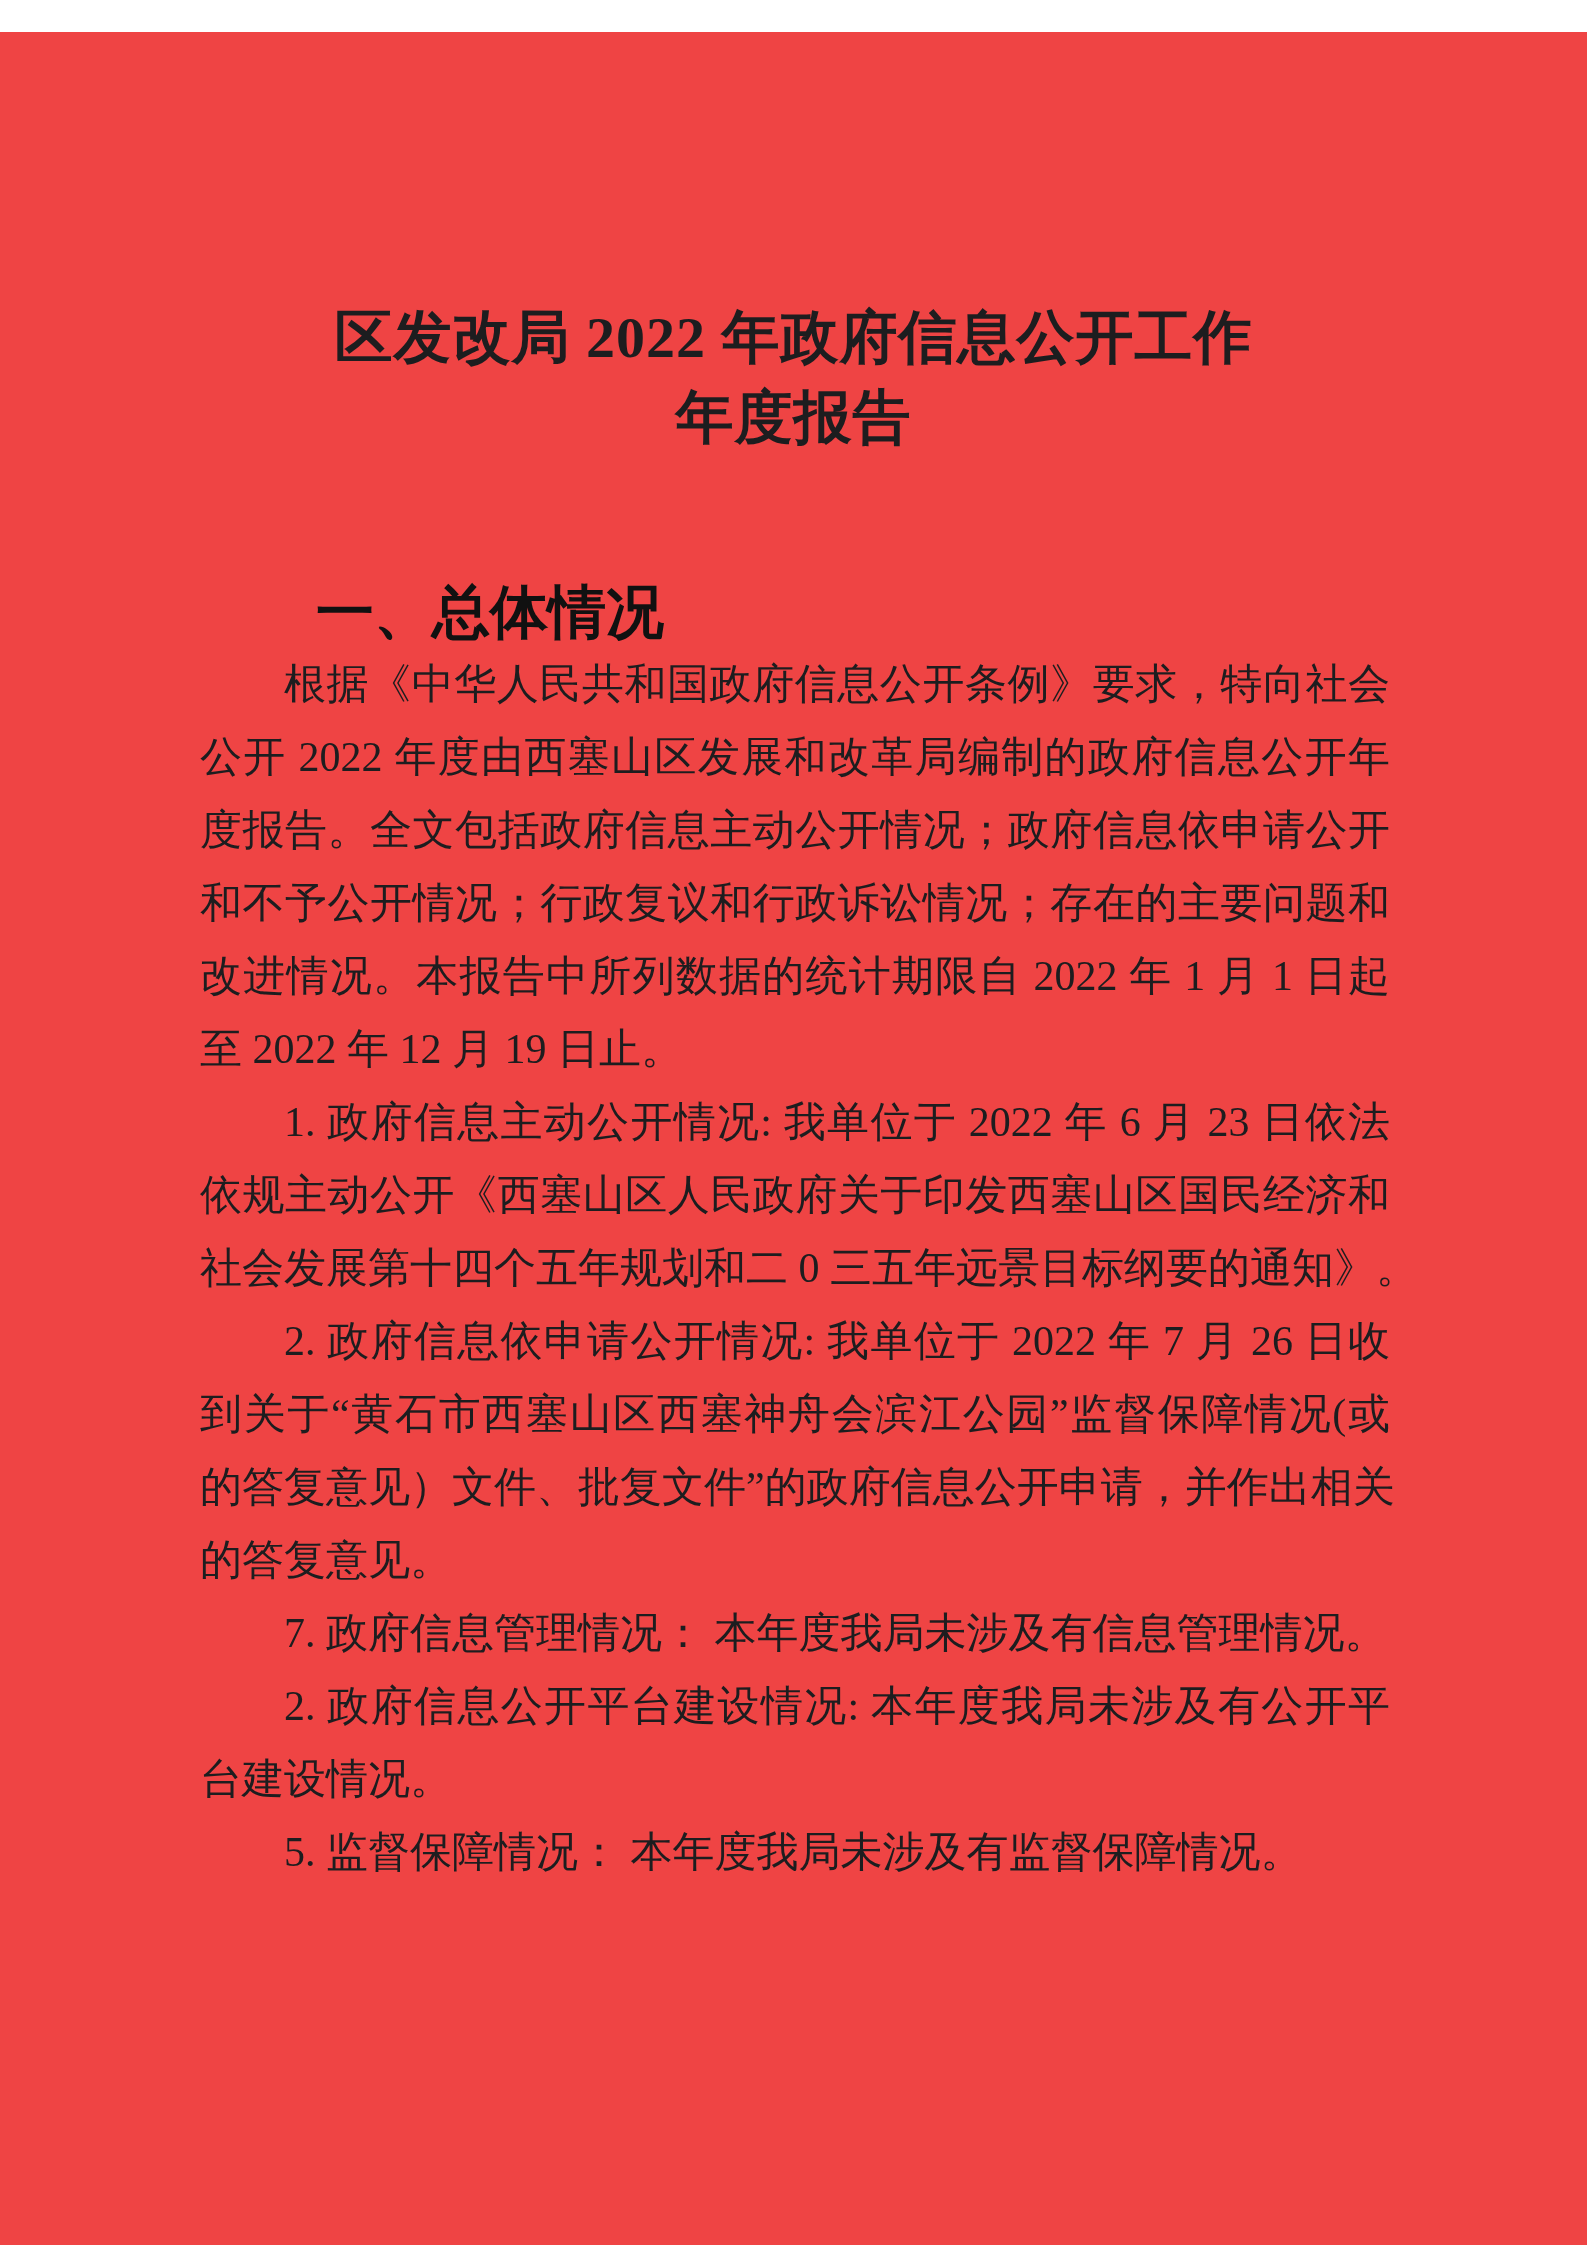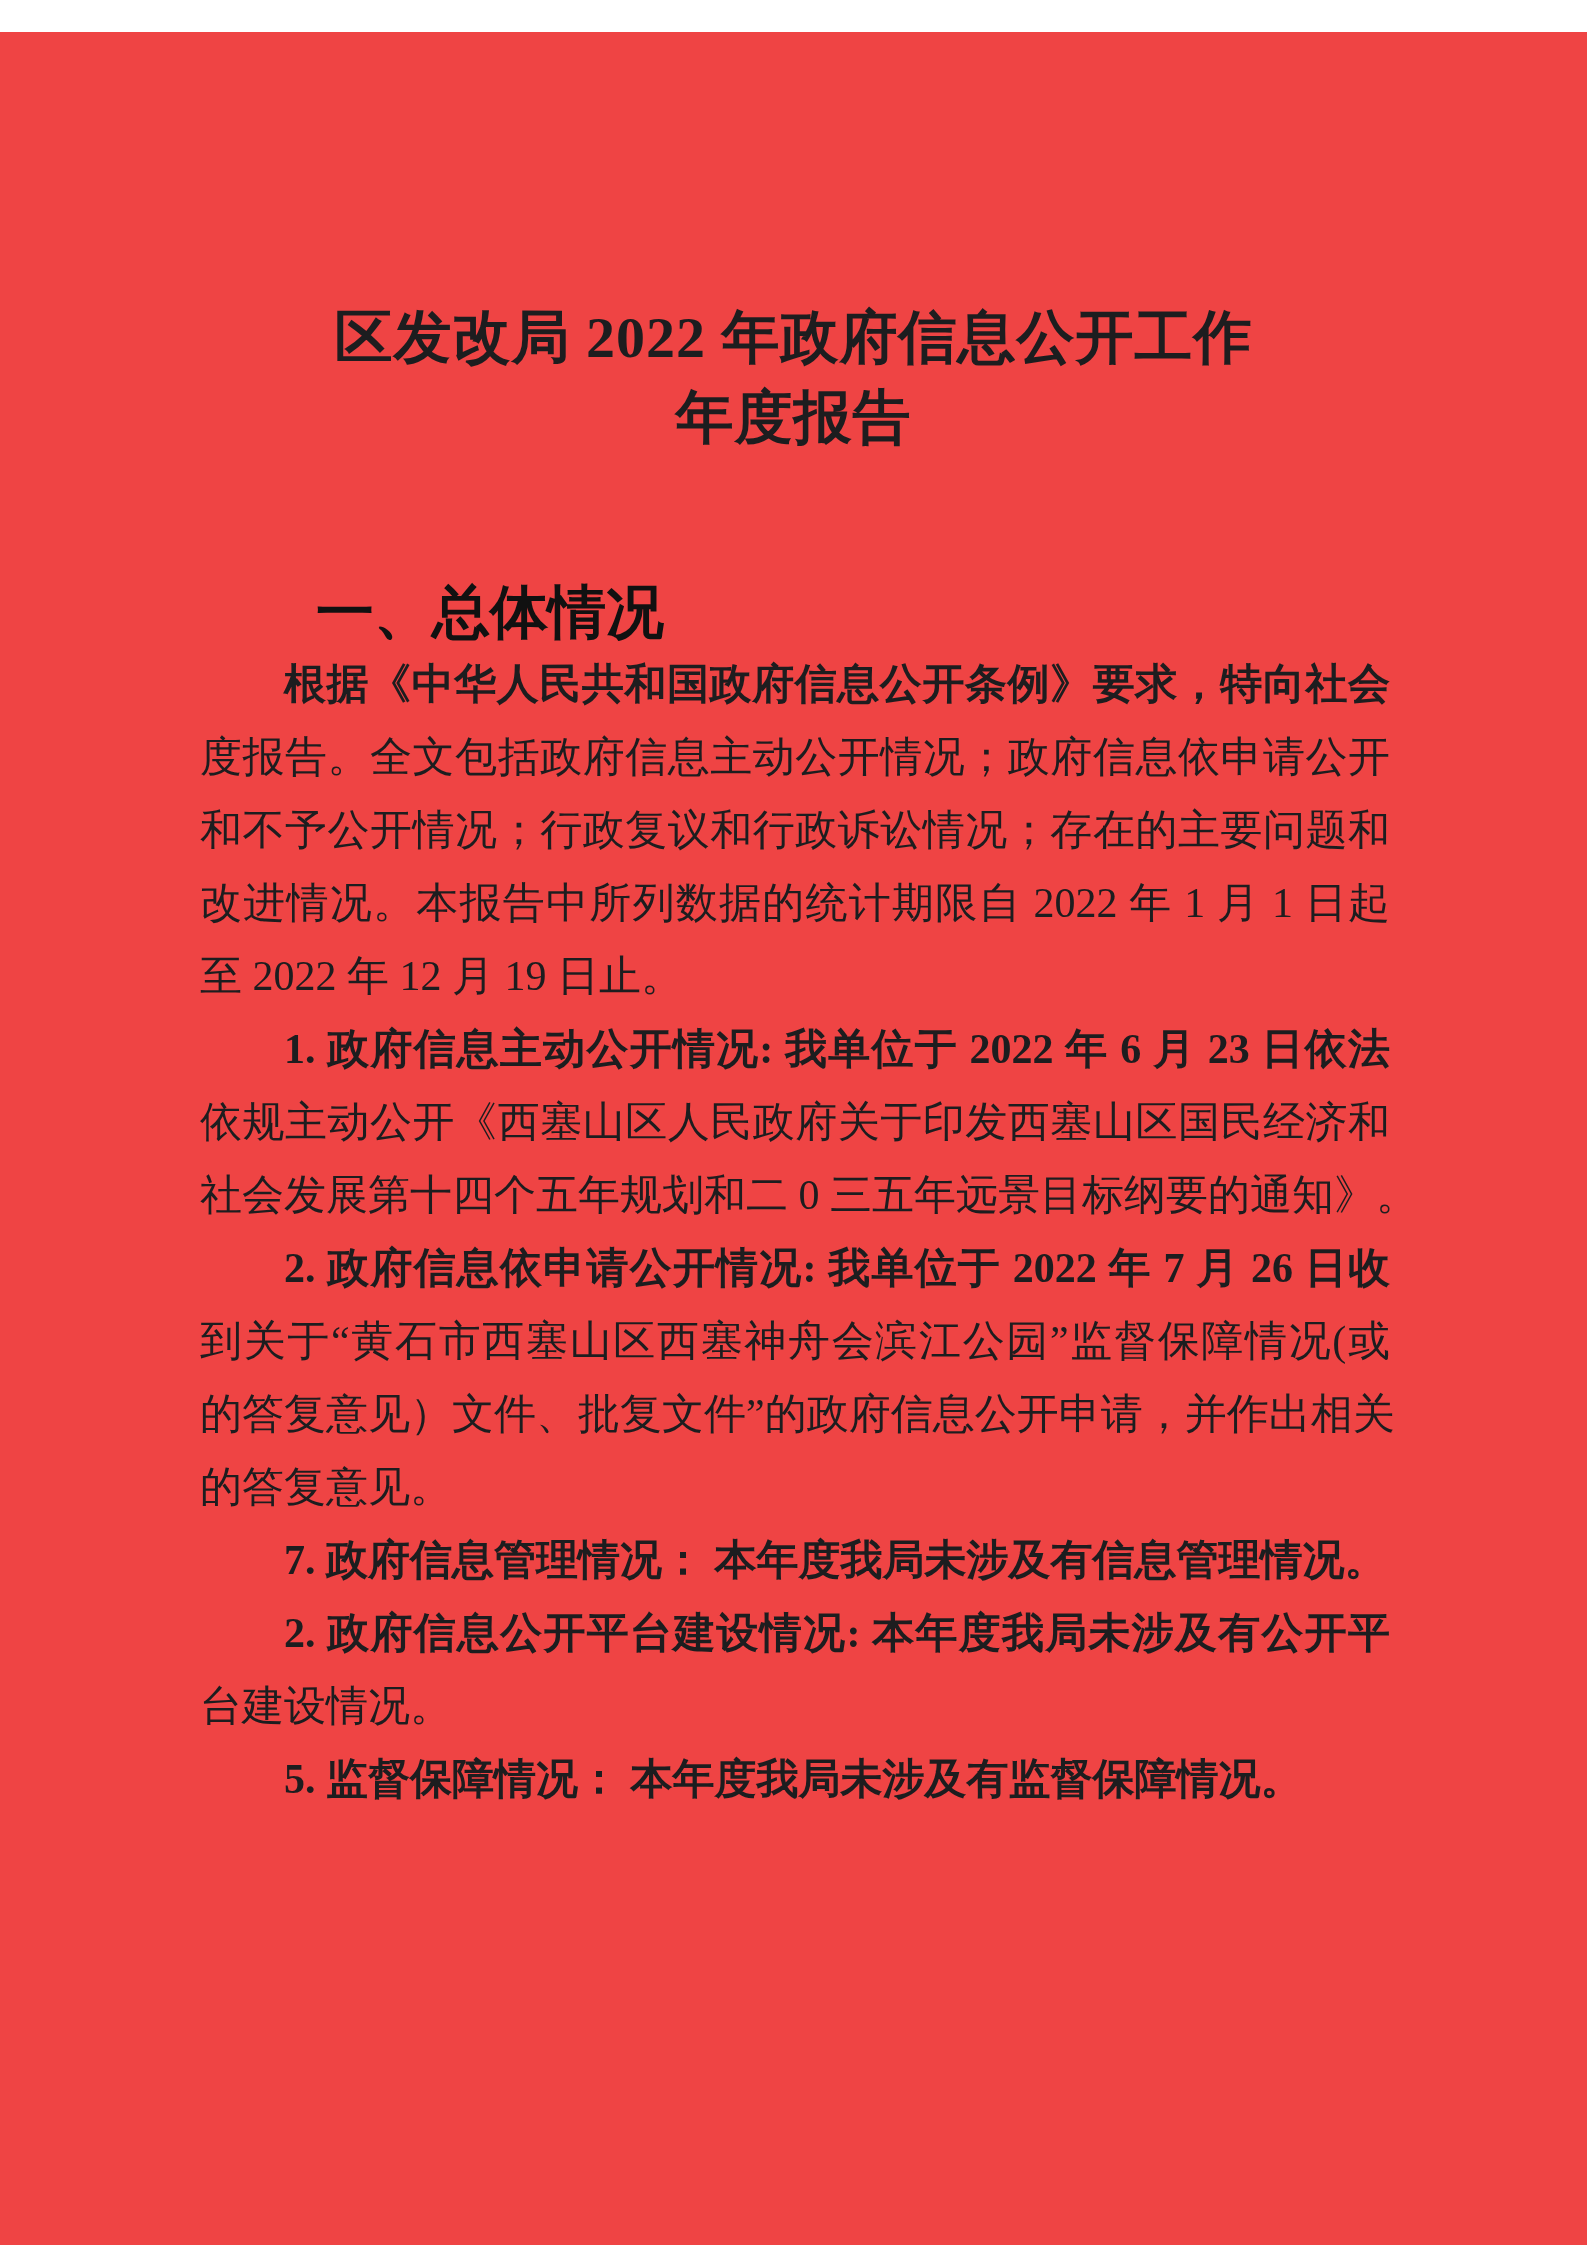--- a/index.html
+++ b/index.html
@@ -59,38 +59,39 @@
     height: 73px;
     white-space: nowrap;
     text-align: justify;
     color: #1d1d1f;
   }
   
   .jst { text-align-last: justify; }
   
   .end { text-align-last: left; }
   
-  .ind { text-indent: 2em; font-weight: bold; }
+  .ind { text-indent: 2em; }
 </style>
 </head>
 <body>
 
 <div class="page">
 
   <div class="title-block">
     <div class="title-line">区发改局 2022 年政府信息公开工作</div>
     <div class="title-line">年度报告</div>
   </div>
 
   <div class="content">
 
     <div class="heading">一、总体情况</div>
 
     <div class="para">
       <div class="ln ind jst">根据《中华人民共和国政府信息公开条例》要求，特向社会</div>
+      <div class="ln jst">公开 2022 年度由西塞山区发展和改革局编制的政府信息公开年</div>
       <div class="ln jst">度报告。全文包括政府信息主动公开情况；政府信息依申请公开</div>
       <div class="ln jst">和不予公开情况；行政复议和行政诉讼情况；存在的主要问题和</div>
       <div class="ln jst">改进情况。本报告中所列数据的统计期限自 2022 年 1 月 1 日起</div>
       <div class="ln end">至 2022 年 12 月 19 日止。</div>
     </div>
 
     <div class="para">
       <div class="ln ind jst">1. 政府信息主动公开情况: 我单位于 2022 年 6 月 23 日依法</div>
       <div class="ln jst">依规主动公开《西塞山区人民政府关于印发西塞山区国民经济和</div>
       <div class="ln end">社会发展第十四个五年规划和二 0 三五年远景目标纲要的通知》。</div>

